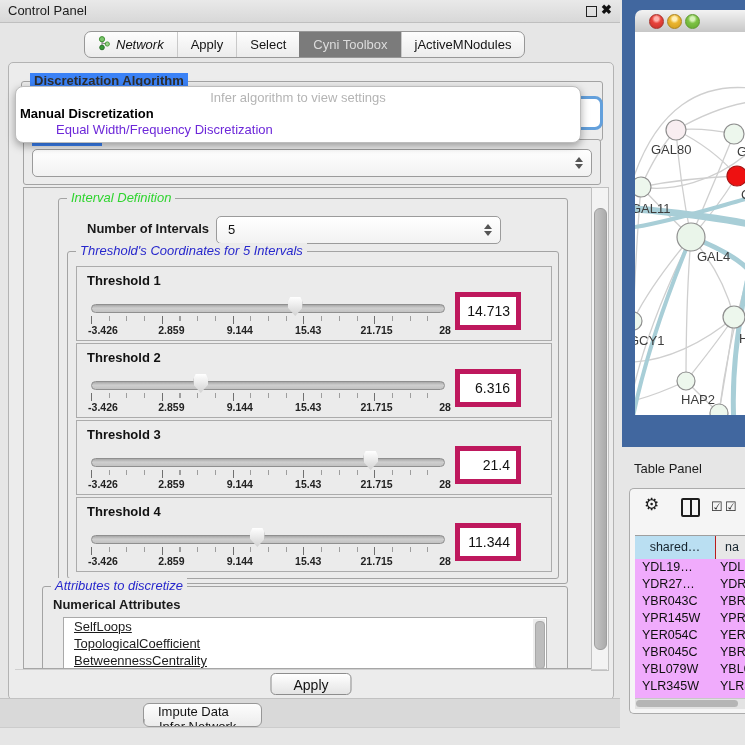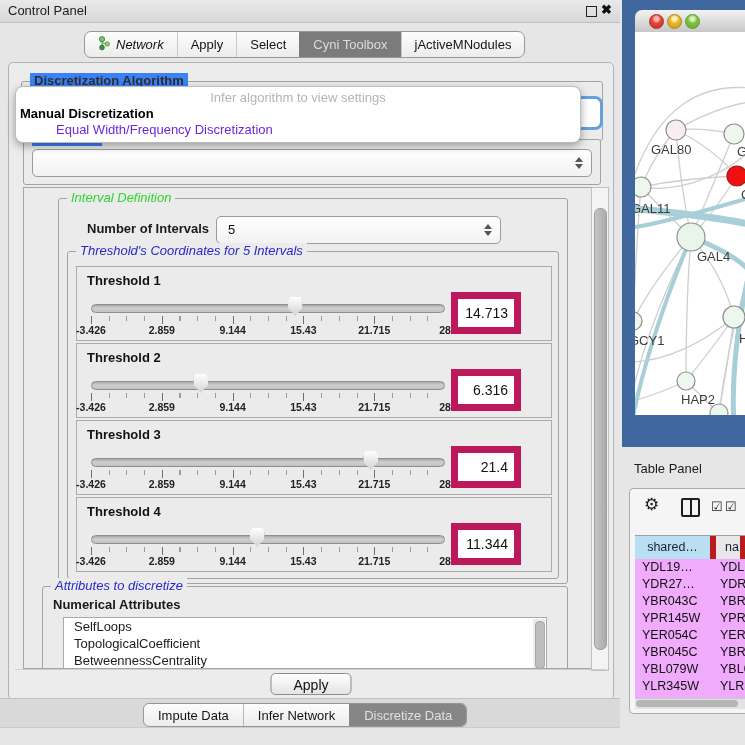--- a/index.html
+++ b/index.html
@@ -73,46 +73,46 @@
   .thr-panel{position:absolute;left:8px;width:474px;height:73px;border:1px solid #ababab;background:#ebebeb;}
   .thr-panel.p0{top:14px;} .thr-panel.p1{top:91px;} .thr-panel.p2{top:168px;} .thr-panel.p3{top:245px;}
   .thr-label{position:absolute;left:10px;top:6px;font-weight:bold;font-size:13px;color:#111;}
   .slider{position:absolute;left:14px;top:30px;width:354px;height:40px;}
   .track{position:absolute;left:0;right:0;top:7px;height:7px;border:1px solid #8f8f8f;border-radius:5px;
      background:linear-gradient(#a8a8a8,#cfcfcf 45%,#c2c2c2);}
   .ticks-minor{position:absolute;left:0;right:0;top:19px;height:5px;
      background:repeating-linear-gradient(to right,#9d9d9d 0 1px,transparent 1px 5%);}
   .ticks-major{position:absolute;left:0;right:0;top:19px;height:8px;
      background:repeating-linear-gradient(to right,#6f6f6f 0 1px,transparent 1px 20%);}
-  .tlabels{position:absolute;left:0;right:0;top:27px;height:13px;}
+  .tlabels{position:absolute;left:12px;right:0;top:27px;height:13px;}
   .tlabels span{position:absolute;transform:translateX(-50%);font-size:10.5px;font-weight:bold;color:#222;white-space:nowrap;}
   .thumb{position:absolute;top:0;width:15px;height:19px;transform:translateX(-50%);
      background:linear-gradient(#ffffff,#d2d2d2);
      clip-path:polygon(0% 28%,16% 0%,84% 0%,100% 28%,100% 55%,50% 100%,0% 55%);
      filter:drop-shadow(0 0 1px #777);}
   .thr-value{position:absolute;right:30px;top:25px;width:50px;height:28px;line-height:28px;
-     background:#fff;border:7px solid #be185d;text-align:right;padding-right:6px;font-size:14px;color:#111;}
+     background:#fff;border:5px solid #be185d;text-align:right;padding-right:6px;font-size:14px;color:#111;}
 
   .attr-grp{left:18px;top:398px;width:524px;height:92px;background:#ebebeb;}
   .numattr-label{position:absolute;left:10px;top:10px;font-weight:bold;font-size:13px;}
   .listbox{position:absolute;left:20px;top:30px;width:482px;height:52px;background:#fff;
      border:1px solid #a9a9a9;overflow:hidden;}
-  .listbox .item{padding:1px 0 1px 10px;font-size:13px;line-height:15px;color:#1c1c1c;white-space:nowrap;}
+  .listbox .item{padding:1px 0 1px 10px;font-size:13px;line-height:15px;color:#1c1c1c;white-space:nowrap;text-decoration:underline;}
   .lscroll{position:absolute;right:1px;top:1px;bottom:1px;width:12px;background:#ededed;}
   .lthumb{position:absolute;left:2px;top:2px;width:8px;height:46px;background:#bdbdbd;border-radius:4px;border:1px solid #a8a8a8;}
 
   .sep{position:absolute;left:6px;top:606px;width:592px;height:0;border-top:1px solid #cfcfcf;}
   .apply-btn{position:absolute;left:50%;top:610px;transform:translateX(-50%);
      background:linear-gradient(#ffffff,#e4e4e4);border:1px solid #8d8d8d;border-radius:5px;
      font-size:14px;padding:2px 22px;height:22px;line-height:18px;color:#111;font-family:"Liberation Sans",sans-serif;}
 
   .bottom-strip{position:absolute;left:0;top:698px;width:620px;height:28px;background:#d9d9d9;
      border-top:1px solid #c2c2c2;border-bottom:1px solid #cccccc;}
   .bottom-tabs{position:absolute;left:143px;top:703px;height:22px;display:flex;
-     border:1px solid #979797;border-radius:6px;overflow:hidden;background:linear-gradient(#fdfdfd,#ececec);}
+     border:1px solid #979797;border-radius:6px;overflow:hidden;background:linear-gradient(#fdfdfd,#ececec);flex-direction:column;}
   .btab{display:flex;align-items:center;padding:0 14px;font-size:13px;color:#141414;border-left:1px solid #b9b9b9;white-space:nowrap;}
   .btab:first-child{border-left:none;}
   .btab.selected{background:#868686;color:#e0e0e0;border-left-color:#868686;}
 
   
   #network-window{position:absolute;left:622px;top:0;width:123px;height:447px;background:#41679f;}
   .mac-titlebar{position:absolute;left:13px;top:10px;right:0;height:22px;
      background:linear-gradient(#f3f3f3,#c7c7c7);border-bottom:1px solid #979797;border-radius:7px 0 0 0;}
   .light{position:absolute;top:4px;width:13px;height:13px;border-radius:50%;}
   .light.red{left:14px;background:radial-gradient(circle at 50% 30%,#ffb3ad 0 2px,#e8433c 40%,#c22f28);border:1px solid #a8332d;}
@@ -127,21 +127,21 @@
   .tp-box{position:absolute;left:7px;top:41px;width:116px;height:224px;background:#f5f5f5;
      border:1px solid #ababab;border-radius:5px 0 0 5px;border-right:none;}
   .gear-icon{position:absolute;left:14px;top:5px;font-size:17px;color:#1d1d1d;}
   .cols-icon{position:absolute;left:51px;top:9px;width:15px;height:15px;border:2px solid #1d1d1d;border-radius:2px;}
   .cols-icon:before{content:"";position:absolute;left:50%;top:0;bottom:0;width:2px;background:#1d1d1d;transform:translateX(-50%);}
   .chk-icon{position:absolute;top:10px;font-size:13px;color:#1d1d1d;}
   .chk1{left:81px;} .chk2{left:95px;}
   .tp-header-row{position:absolute;left:5px;top:46px;width:111px;height:23px;display:flex;
      border-top:1px solid #9f9f9f;border-bottom:1px solid #9f9f9f;overflow:hidden;}
   .tp-hcell{height:100%;line-height:23px;text-align:center;font-size:12.5px;color:#15232d;
-     background:#e4e4e4;border-right:6px solid #b91c1c;white-space:nowrap;overflow:hidden;box-sizing:border-box;}
+     background:#e4e4e4;border-right:1px solid #b91c1c;white-space:nowrap;overflow:hidden;box-sizing:border-box;}
   .tp-hcell.c1{width:81px;background:#badff2;}
   .tp-hcell.c2{width:30px;text-align:left;padding-left:9px;background:#e7e7e7;}
   .tp-rows{position:absolute;left:5px;top:70px;width:111px;height:140px;overflow:hidden;background:#f0abfc;}
   .tp-row{display:flex;height:17px;line-height:17px;font-size:12.5px;color:#101010;}
   .tp-cell{white-space:nowrap;overflow:hidden;}
   .tp-cell.c1{width:81px;padding-left:7px;box-sizing:border-box;}
   .tp-cell.c2{width:30px;padding-left:4px;box-sizing:border-box;}
   .tp-hscroll{position:absolute;left:5px;top:209px;width:111px;height:10px;background:#e3e3e3;border-top:1px solid #c7c7c7;}
   .tp-hthumb{position:absolute;left:1px;top:1px;width:102px;height:7px;background:#b5b5b5;border-radius:4px;}
 </style>

